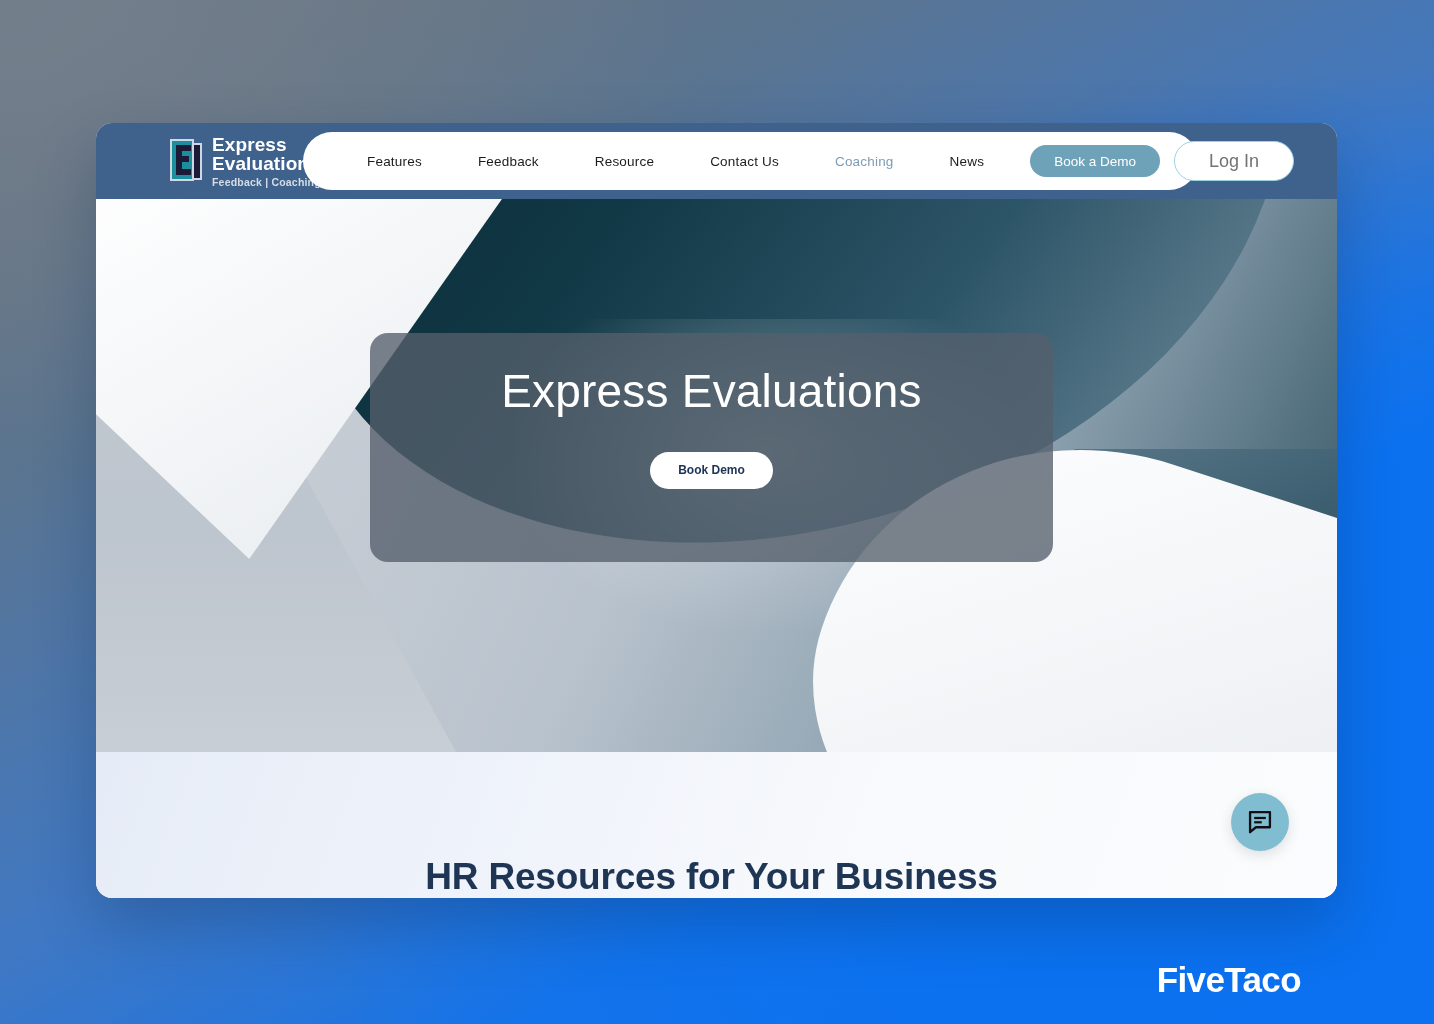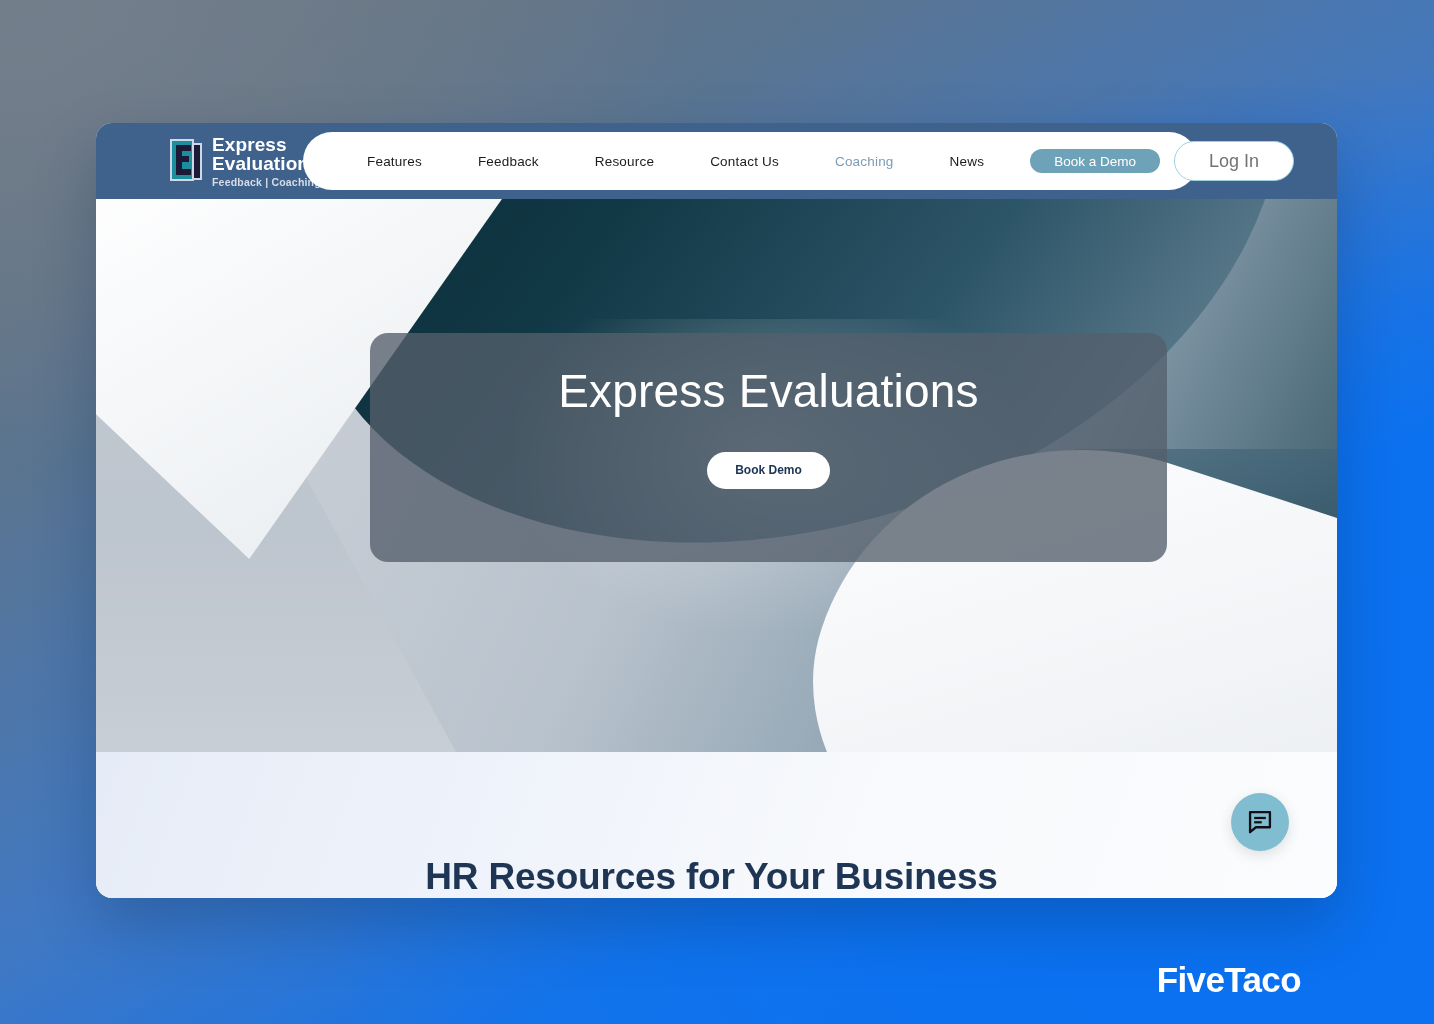--- a/index.html
+++ b/index.html
@@ -77,21 +77,21 @@
   .nav-links{ display:flex; align-items:flex-end; }
   .nav-link{
     font-size:13.5px; color:#1c1c1c; letter-spacing:.2px;
     padding:0 28px; white-space:nowrap; cursor:pointer;
   }
   .nav-link.is-active{ color:#7e9cb4; }
   .nav-actions{ display:flex; align-items:center; gap:14px; margin-left:18px; }
   .btn-demo{
     background:#6ea2b8; color:#ffffff;
     font-size:13.5px; border:none; border-radius:22px;
-    height:24px; padding:0 24px; cursor:pointer; white-space:nowrap;
+    height:32px; padding:0 24px; cursor:pointer; white-space:nowrap;
     font-family:"Liberation Sans", sans-serif;
   }
   .btn-login{
     background:#ffffff; color:#737373;
     font-size:18px; border:1.6px solid #9ed0df; border-radius:22px;
     height:40px; padding:0 34px; cursor:pointer; white-space:nowrap;
     font-family:"Liberation Sans", sans-serif;
   }
 
   
@@ -129,21 +129,21 @@
     clip-path:polygon(32% 0, 100% 0, 100% 100%, 0 100%);
     opacity:.92;
   }
   .shape-softlight{
     position:absolute; left:420px; top:120px; width:620px; height:440px;
     background:radial-gradient(60% 60% at 40% 30%, rgba(255,255,255,.35) 0%, rgba(255,255,255,0) 70%);
   }
 
   .hero-card{
     position:absolute; left:274px; top:134px;
-    width:797px; height:229px;
+    width:683px; height:229px;
     background:rgba(84,95,107,.78);
     border-radius:18px;
     display:flex; flex-direction:column; align-items:center;
     padding-top:28px;
     z-index:3;
   }
   .hero-title{
     color:#ffffff; font-size:46px; line-height:1.32;
     font-weight:400; text-align:center; letter-spacing:.2px;
   }

